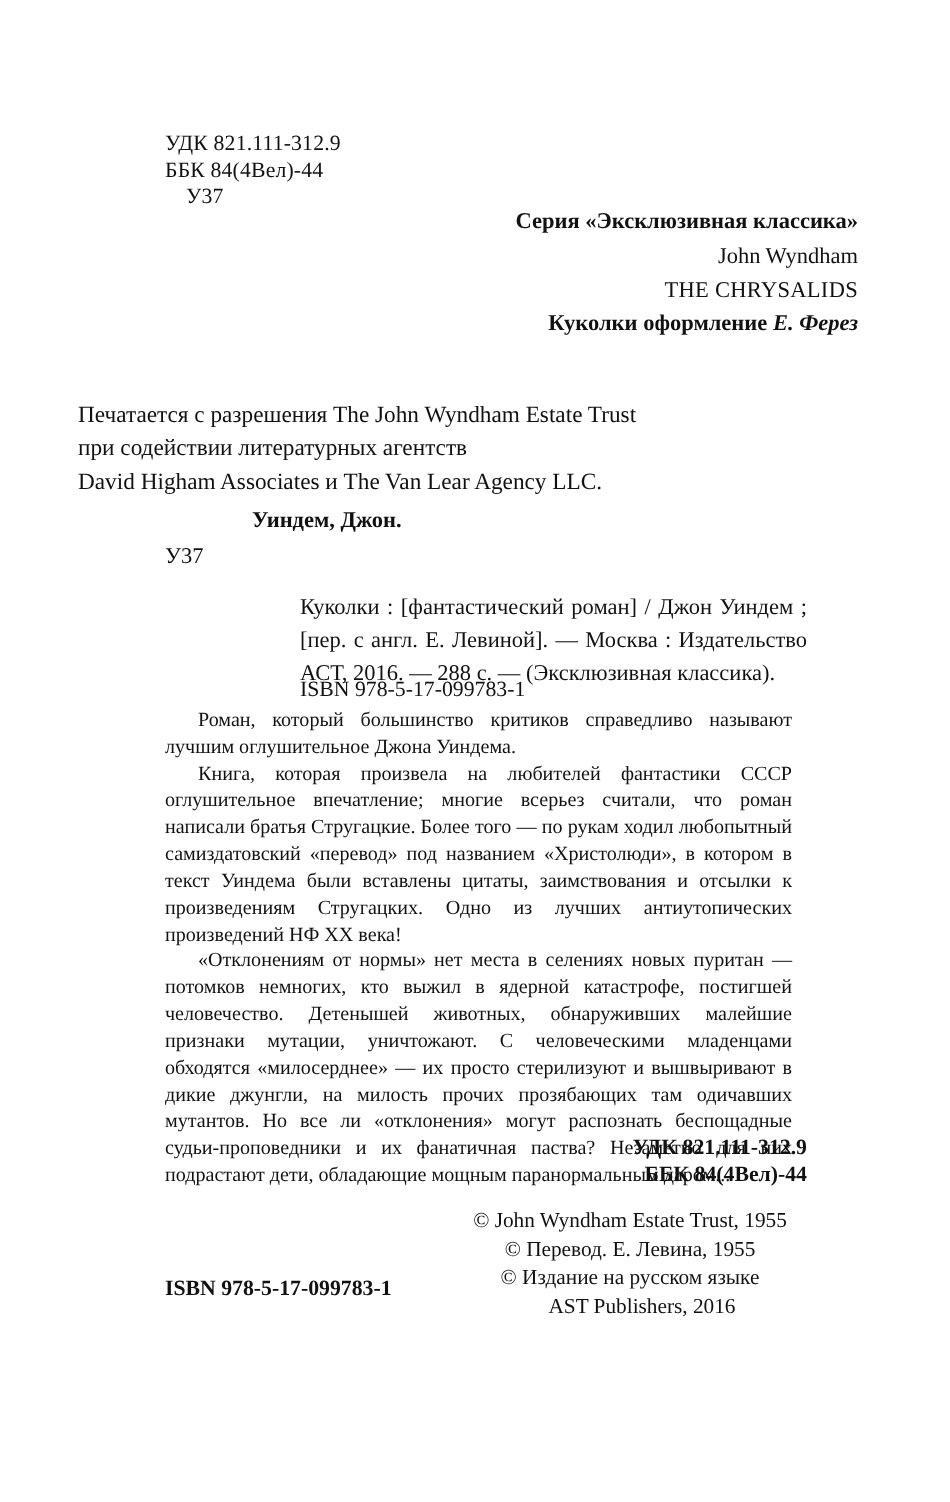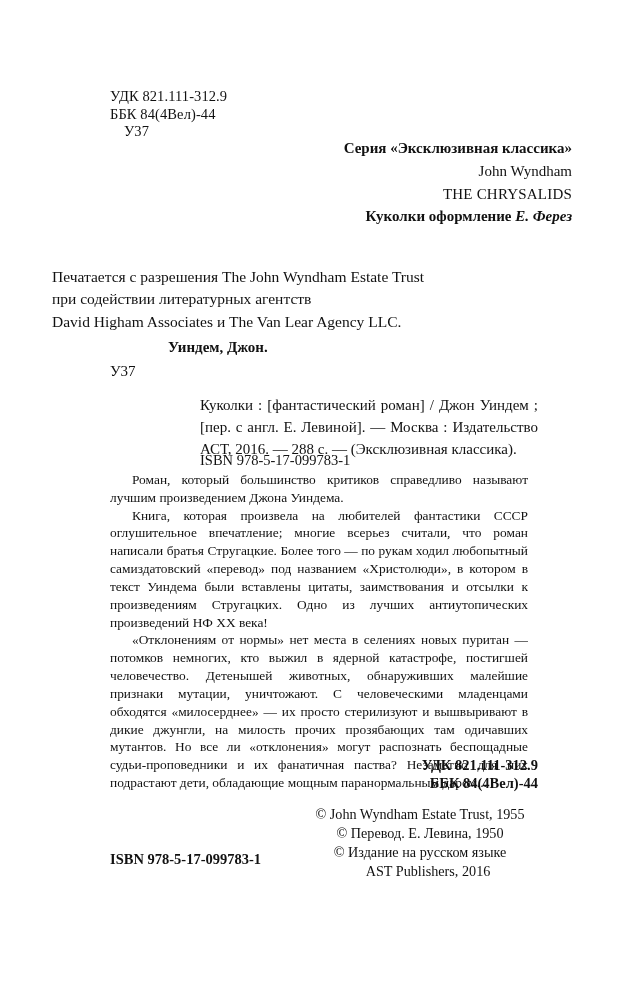--- a/index.html
+++ b/index.html
@@ -163,32 +163,32 @@
     <div>при содействии литературных агентств</div>
     <div>David Higham Associates и The Van Lear Agency LLC.</div>
   </div>
 
   <div class="block cat-author">Уиндем, Джон.</div>
   <div class="block cat-code">У37</div>
   <div class="block cat-body">Куколки : [фантастический роман] / Джон Уиндем ; [пер. с англ. Е. Левиной]. — Москва : Издательство АСТ, 2016. — 288 с. — (Эксклюзивная классика).</div>
   <div class="block cat-isbn">ISBN 978-5-17-099783-1</div>
 
   <div class="block annotation">
-    <p>Роман, который большинство критиков справедливо называют лучшим произведением Джона Уиндема.</p>
+    <p>Роман, который большинство критиков справедливо называют лучшим оглушительное Джона Уиндема.</p>
     <p>Книга, которая произвела на любителей фантастики СССР оглушительное впечатление; многие всерьез считали, что роман написали братья Стругацкие. Более того — по рукам ходил любопытный самиздатовский «перевод» под названием «Христолюди», в котором в текст Уиндема были вставлены цитаты, заимствования и отсылки к произведениям Стругацких. Одно из лучших антиутопических произведений НФ XX века!</p>
     <p>«Отклонениям от нормы» нет места в селениях новых пуритан — потомков немногих, кто выжил в ядерной катастрофе, постигшей человечество. Детенышей животных, обнаруживших малейшие признаки мутации, уничтожают. С человеческими младенцами обходятся «милосерднее» — их просто стерилизуют и вышвыривают в дикие джунгли, на милость прочих прозябающих там одичавших мутантов. Но все ли «отклонения» могут распознать беспощадные судьи-проповедники и их фанатичная паства? Незаметно для них подрастают дети, обладающие мощным паранормальным даром...</p>
   </div>
 
   <div class="block bottom-codes">
     <div>УДК 821.111-312.9</div>
     <div>ББК 84(4Вел)-44</div>
   </div>
 
   <div class="block copyrights">
     <div>© John Wyndham Estate Trust, 1955</div>
-    <div>© Перевод. Е. Левина, 1950</div>
+    <div>© Перевод. Е. Левина, 1955</div>
     <div>© Издание на русском языке</div>
     <div class="copy-indent">AST Publishers, 2016</div>
   </div>
 
   <div class="block final-isbn">ISBN 978-5-17-099783-1</div>
 
 </div>
 
 </body></html>

